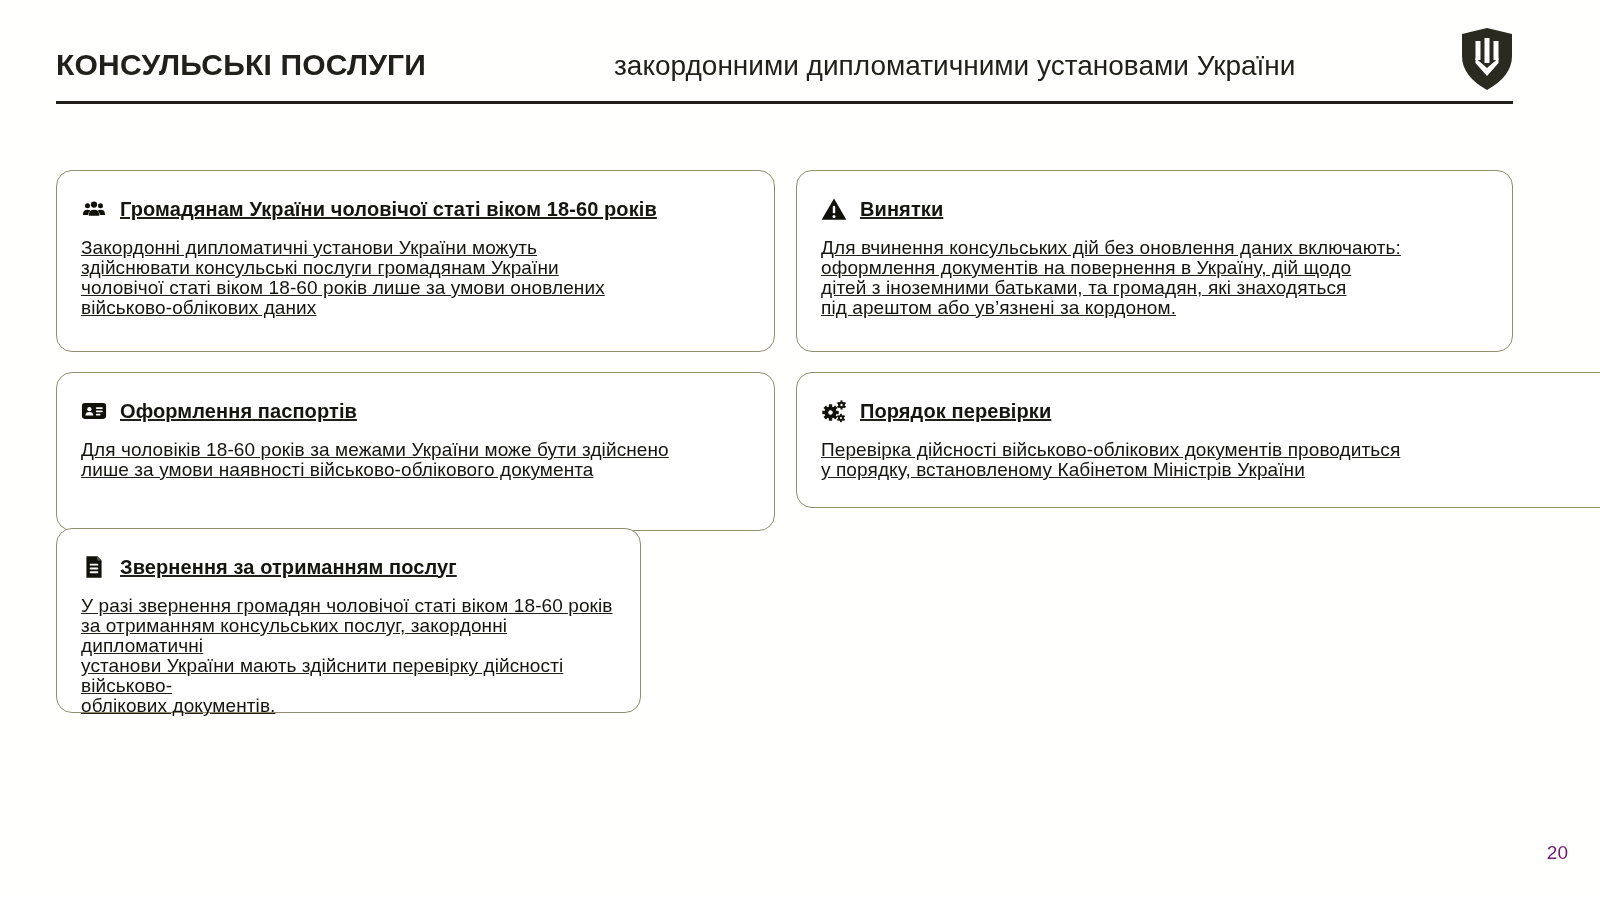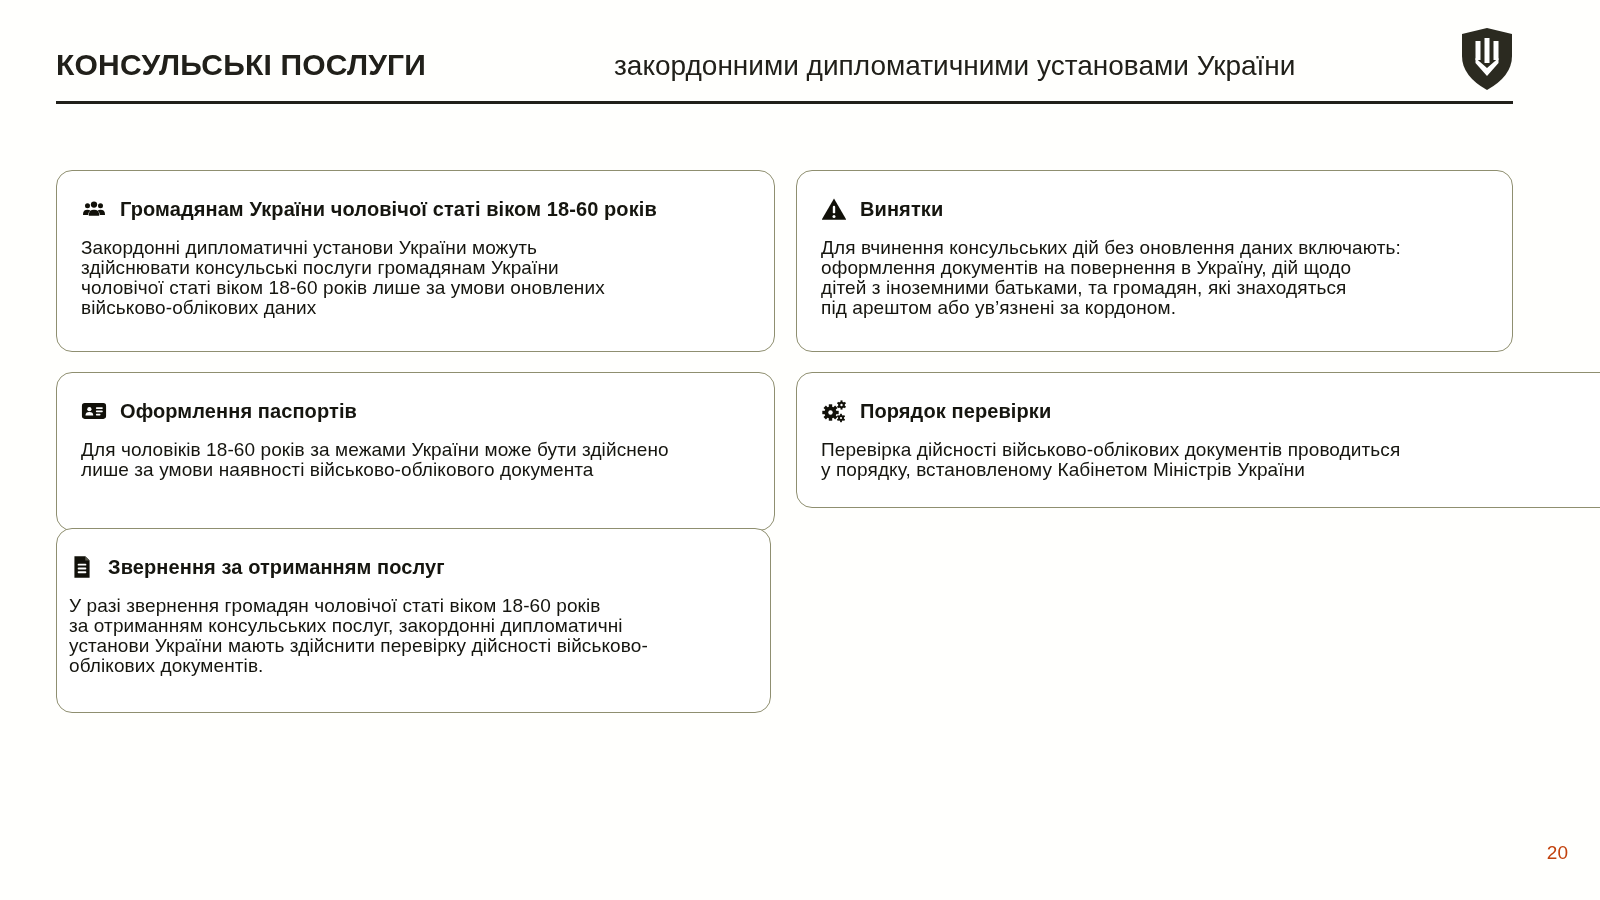--- a/index.html
+++ b/index.html
@@ -32,46 +32,47 @@
     width: 1457px; height: 3px; background: #21201a;
   }
 
   
   .card {
     position: absolute;
     background: #ffffff;
     border: 1.6px solid #8f8f70;
     border-radius: 16px;
     padding: 25px 24px 20px 24px;
+    text-decoration: underline;
   }
   .card-1 { left: 56px;  top: 170px; width: 719px; height: 182px; }
   .card-2 { left: 796px; top: 170px; width: 717px; height: 182px; }
   .card-3 { left: 56px;  top: 372px; width: 719px; height: 159px; }
   .card-4 { left: 796px; top: 372px; width: 846px; height: 136px; }
-  .card-5 { left: 56px;  top: 528px; width: 715px; height: 185px; padding-left: 12px; }
+  .card-5 { left: 56px;  top: 528px; width: 585px; height: 185px; }
 
   .card-head {
     display: flex; align-items: center; gap: 13px;
     margin-bottom: 16px;
   }
   .card-icon { width: 26px; height: 26px; flex: 0 0 auto; display: block; }
   .card-icon svg { width: 100%; height: 100%; display: block; }
   .card-title {
     font-size: 20px; font-weight: 700; color: #15150f;
     letter-spacing: 0.1px;
   }
   .card-body {
     font-size: 19px; line-height: 20px; color: #15150f;
     white-space: pre-line; letter-spacing: 0.1px;
   }
 
   
   .page-number {
     position: absolute; right: 32px; bottom: 36px;
-    font-size: 19px; color: #c2410c;
+    font-size: 19px; color: #701a75;
   }
 </style>
 </head>
 <body>
 
 <div class="slide">
 
   <div class="header-title">КОНСУЛЬСЬКІ ПОСЛУГИ</div>
   <div class="header-subtitle">закордонними дипломатичними установами України</div>
   <div class="emblem">

